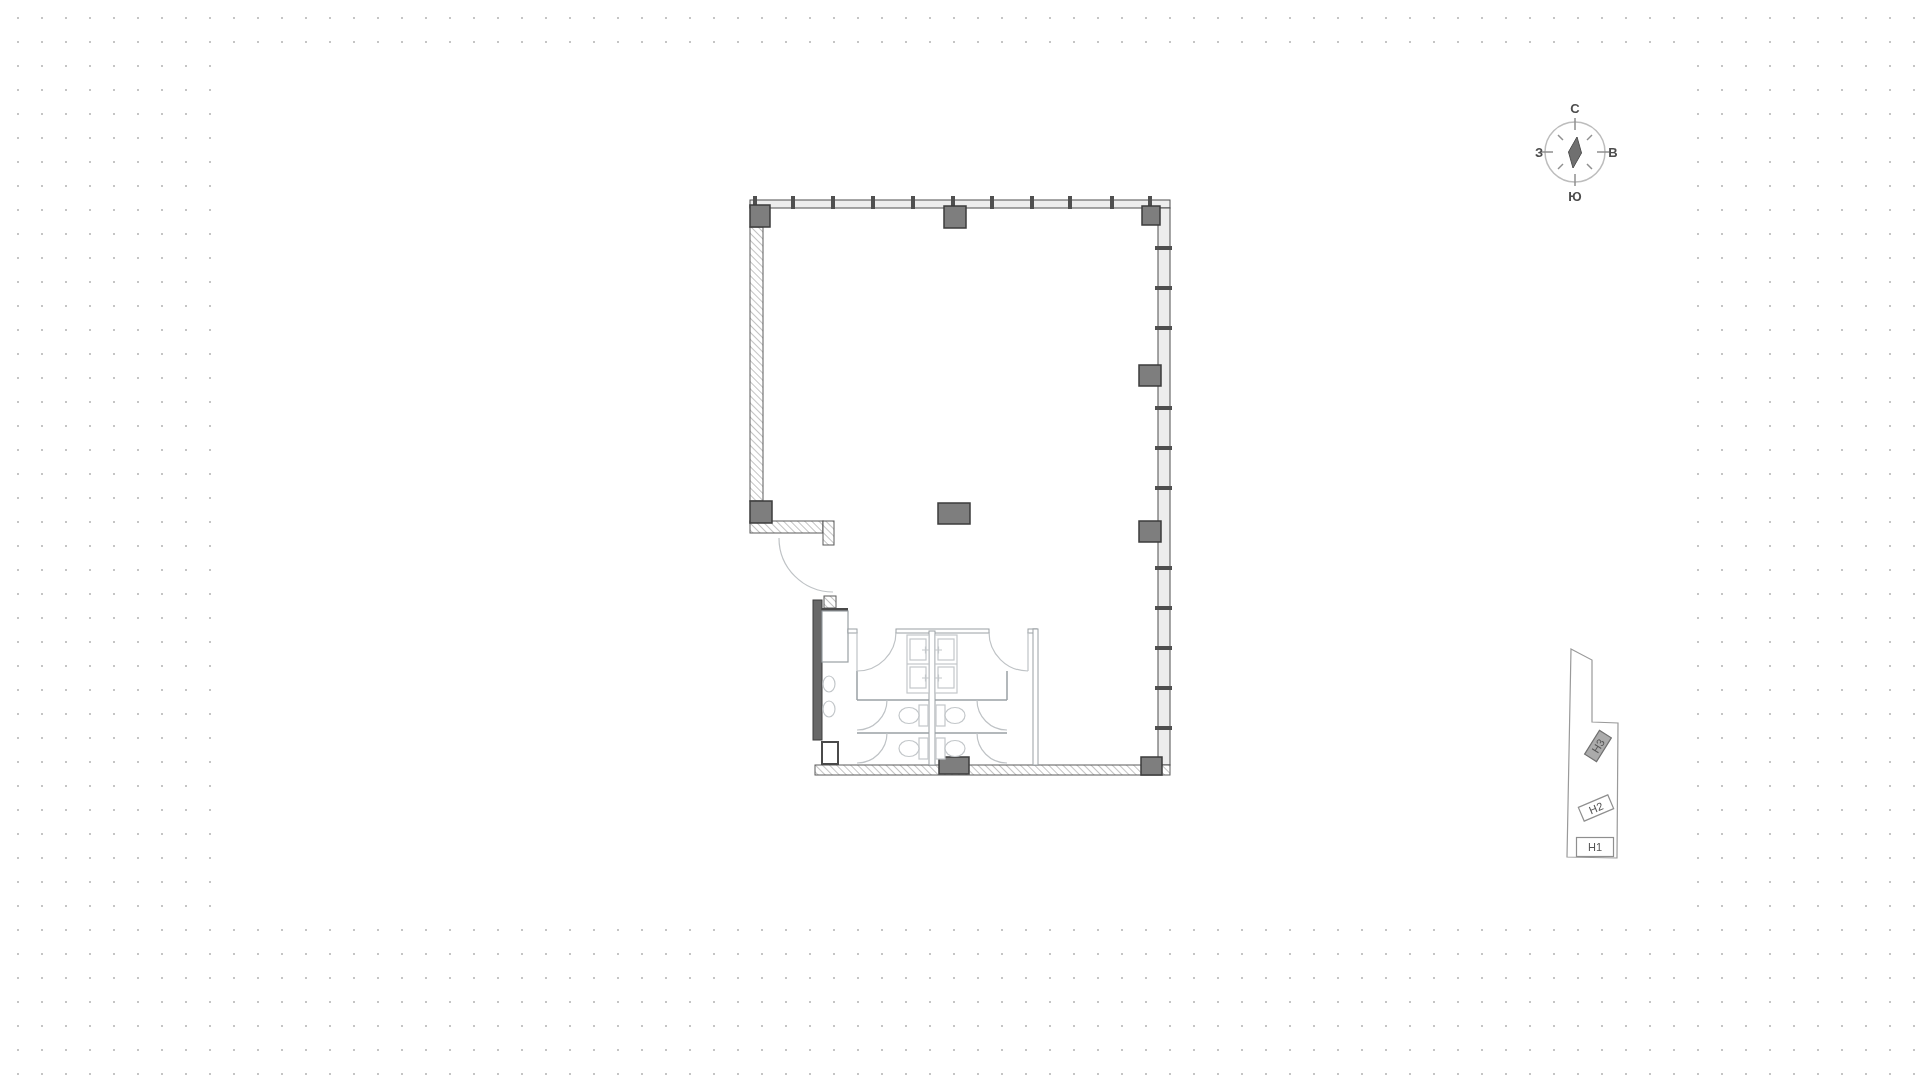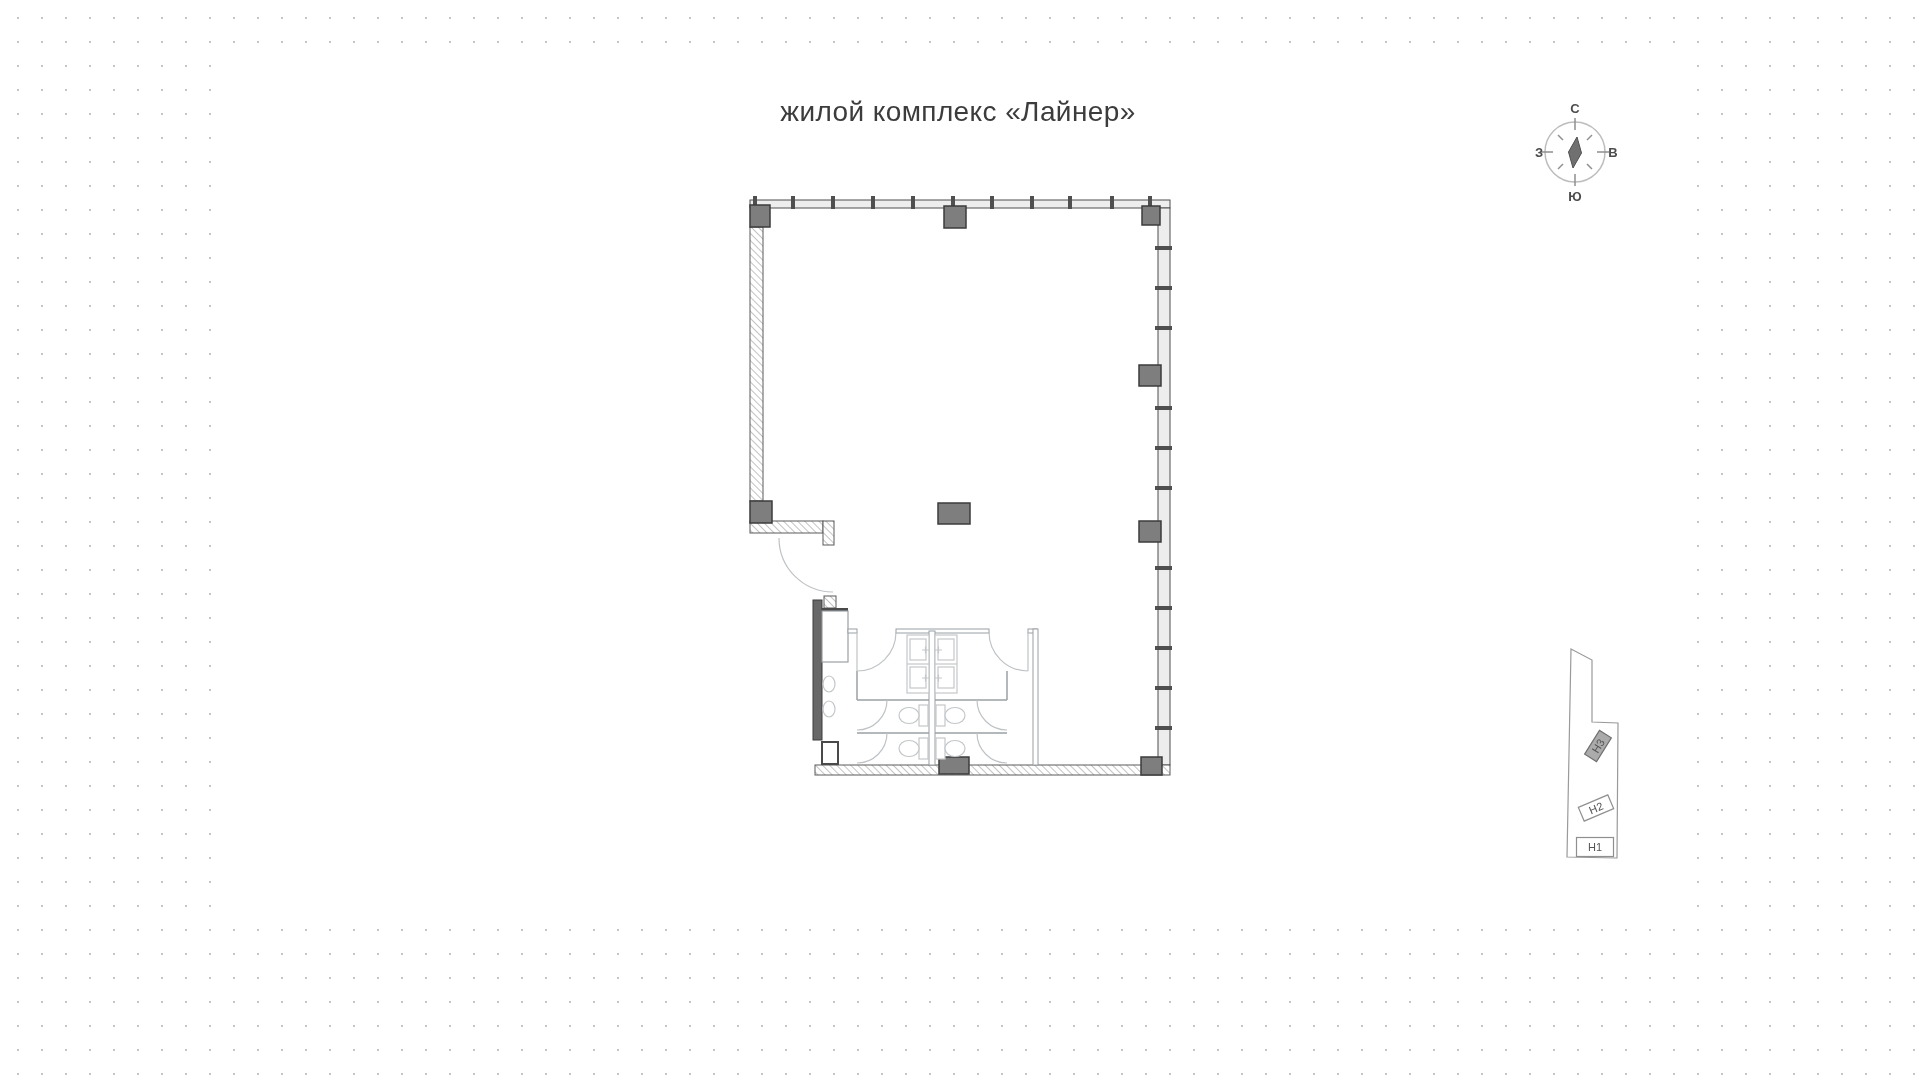--- a/index.html
+++ b/index.html
@@ -28,21 +28,20 @@
   .fixline{stroke:#c3c7ca;stroke-width:1.2;fill:none;}
   .doorarc{stroke:#bfc3c6;stroke-width:1.2;fill:none;}
 </style>
 </head>
 <body>
 
 <div class="canvas">
 
   <div class="sheet"></div>
 
-  <div class="page-title">жилой комплекс «Лайнер»</div>
 
   <svg class="overlay" width="1920" height="1078" viewBox="0 0 1920 1078">
     <defs>
       <pattern id="hatch" width="5" height="5" patternUnits="userSpaceOnUse" patternTransform="rotate(-45)">
         <rect width="5" height="5" fill="#ffffff"></rect>
         <line x1="0" y1="0" x2="0" y2="5" stroke="#9a9a9a" stroke-width="1.2"></line>
       </pattern>
     </defs>
 
     <g>

